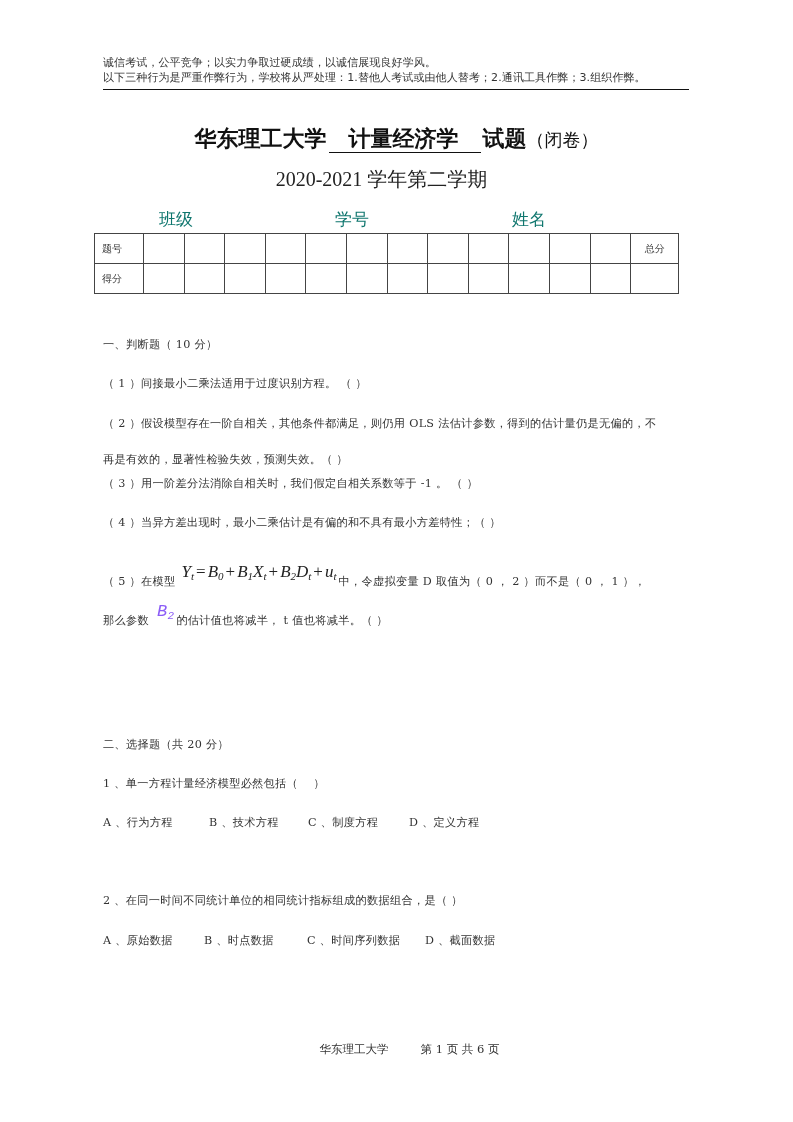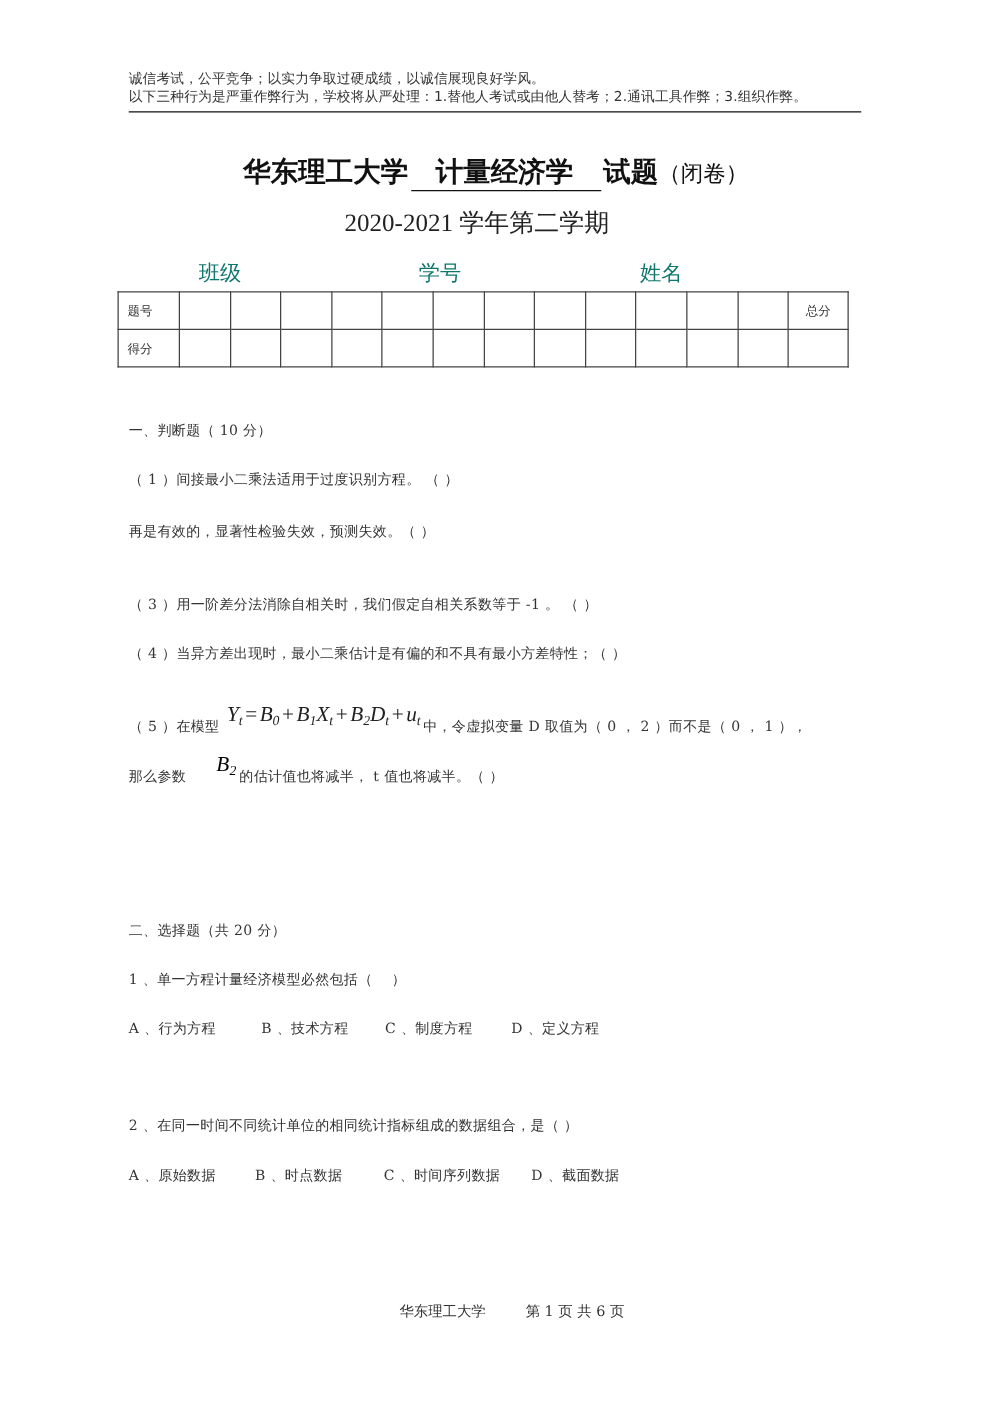--- a/index.html
+++ b/index.html
@@ -126,27 +126,27 @@
     }
     .formula sub {
       font-size: 11px;
       vertical-align: -3px;
     }
     .formula .op {
       font-style: normal;
       margin: 0 2px;
     }
     .param {
-      font-family: Liberation Serif, serif;
+      font-family: Liberation Mono, monospace;
       font-style: italic;
       font-size: 17px;
-      color: #000000;
+      color: #8b5cf6;
       position: relative;
       top: -8px;
-      margin: 0 2px 0 24px;
+      margin: 0 2px 0 8px;
     }
     .param sub { font-size: 11px; vertical-align: -3px; }
 
     .options span.opt { display: inline-block; }
 
     
     .footer {
       left: 0;
       width: 793px;
       top: 1040px;
@@ -211,21 +211,22 @@
     <td class="total-cell"></td>
   </tr>
 </tbody>
   </table>
 
 <div class="abs para" style="top:335px;">一、判断题（ 10 分）</div>
 
 <div class="abs para" style="top:374px;">（ 1 ）间接最小二乘法适用于过度识别方程。 （ ）</div>
 
 <div class="abs para" style="top:414px;">
-  <div style="margin-top:2px;">再是有效的，显著性检验失效，预测失效。（ ）</div>
+  <div>（ 2 ）假设模型存在一阶自相关，其他条件都满足，则仍用 OLS 法估计参数，得到的估计量仍是无偏的，不</div>
+  <div style="margin-top:16px;">再是有效的，显著性检验失效，预测失效。（ ）</div>
 </div>
 
 <div class="abs para" style="top:474px;">（ 3 ）用一阶差分法消除自相关时，我们假定自相关系数等于 -1 。 （ ）</div>
 
 <div class="abs para" style="top:513px;">（ 4 ）当异方差出现时，最小二乘估计是有偏的和不具有最小方差特性；（ ）</div>
 
 <div class="abs para" style="top:570px; white-space:nowrap;">
   <span>（ 5 ）在模型</span><span class="formula"><span>Y</span><sub>t</sub><span class="op">=</span><span>B</span><sub>0</sub><span class="op">+</span><span>B</span><sub>1</sub><span>X</span><sub>t</sub><span class="op">+</span><span>B</span><sub>2</sub><span>D</span><sub>t</sub><span class="op">+</span><span>u</span><sub>t</sub></span><span>中，令虚拟变量 D 取值为（ 0 ， 2 ）而不是（ 0 ， 1 ），</span>
 </div>
 

